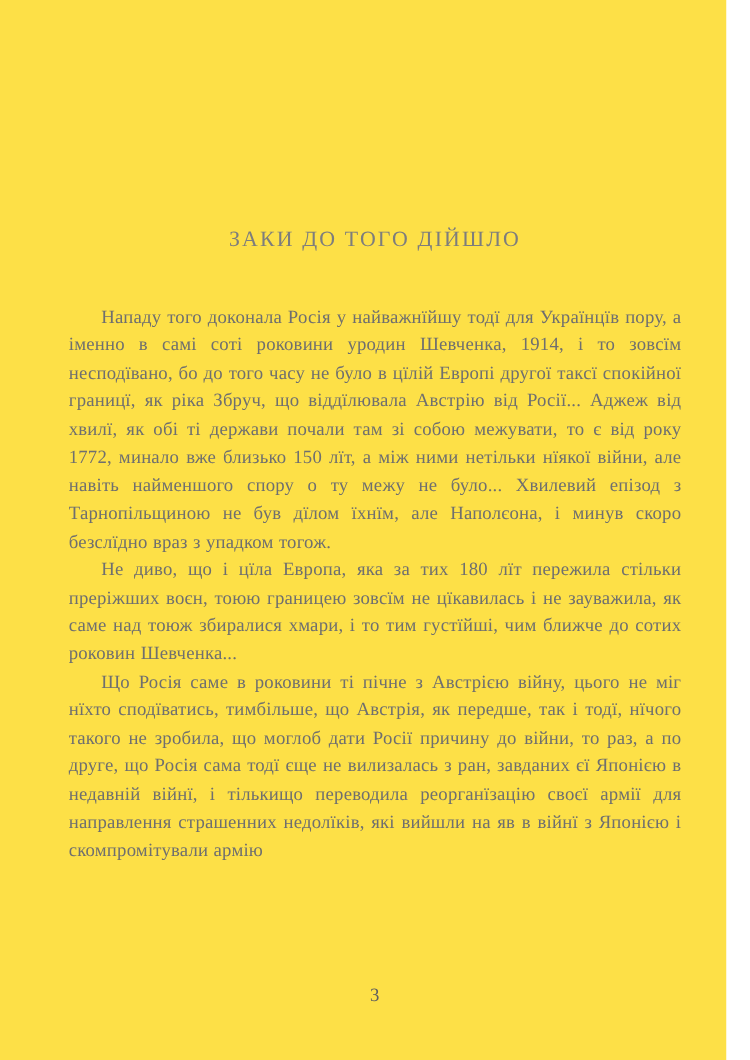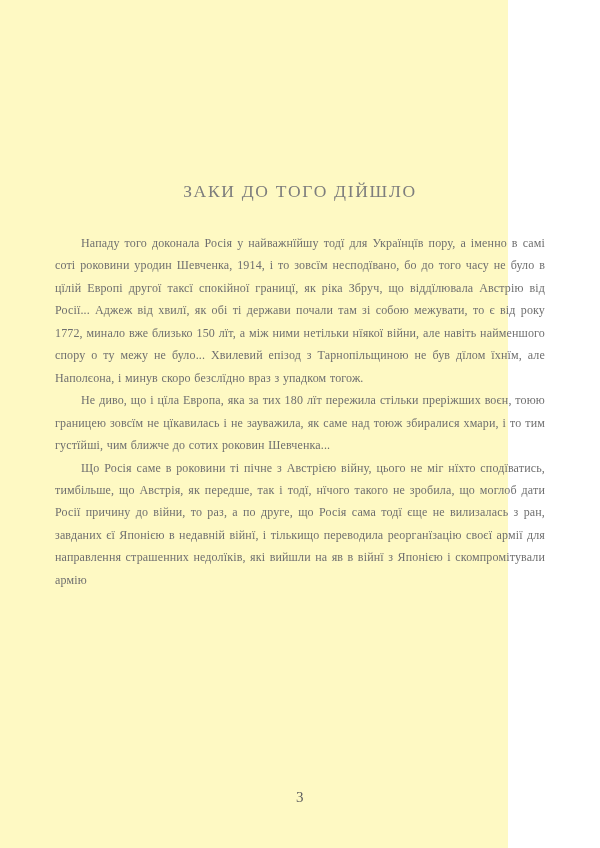--- a/index.html
+++ b/index.html
@@ -10,23 +10,23 @@
   body {
     width: 600px;
     height: 848px;
     overflow: hidden;
     font-family: "Liberation Serif", "DejaVu Serif", serif;
     -webkit-font-smoothing: antialiased;
   }
 
   .page {
     position: relative;
-    width: 508px;
+    width: 581px;
     height: 848px;
-    background: #fef9c3;
+    background: #fde047;
   }
 
   .content {
     position: absolute;
     left: 55px;
     top: 0;
     width: 490px;
   }
 
   .chapter-title {
@@ -45,24 +45,24 @@
   }
 
   .body-text {
     position: absolute;
     top: 232px;
     left: 0;
     width: 490px;
   }
 
   .para {
-    margin: 0 0 0 0;
+    margin: 11px 0 0 0;
     text-indent: 26px;
     text-align: justify;
-    font-size: 12px;
+    font-size: 15px;
     line-height: 22.45px;
     color: #6f6f6f;
     word-spacing: 0.4px;
     letter-spacing: 0.15px;
     -ms-hyphens: none;
     hyphens: none;
   }
 
   .para + .para {
     margin-top: 0;

